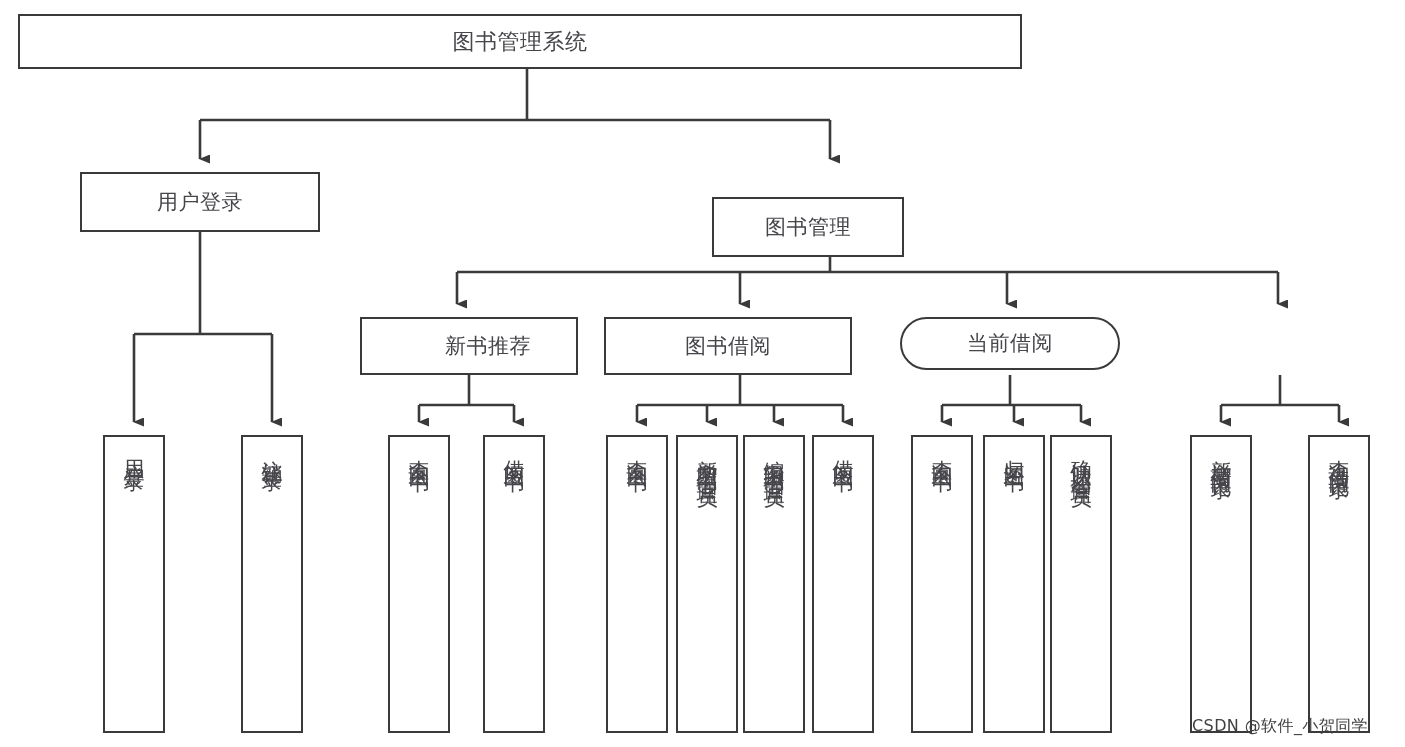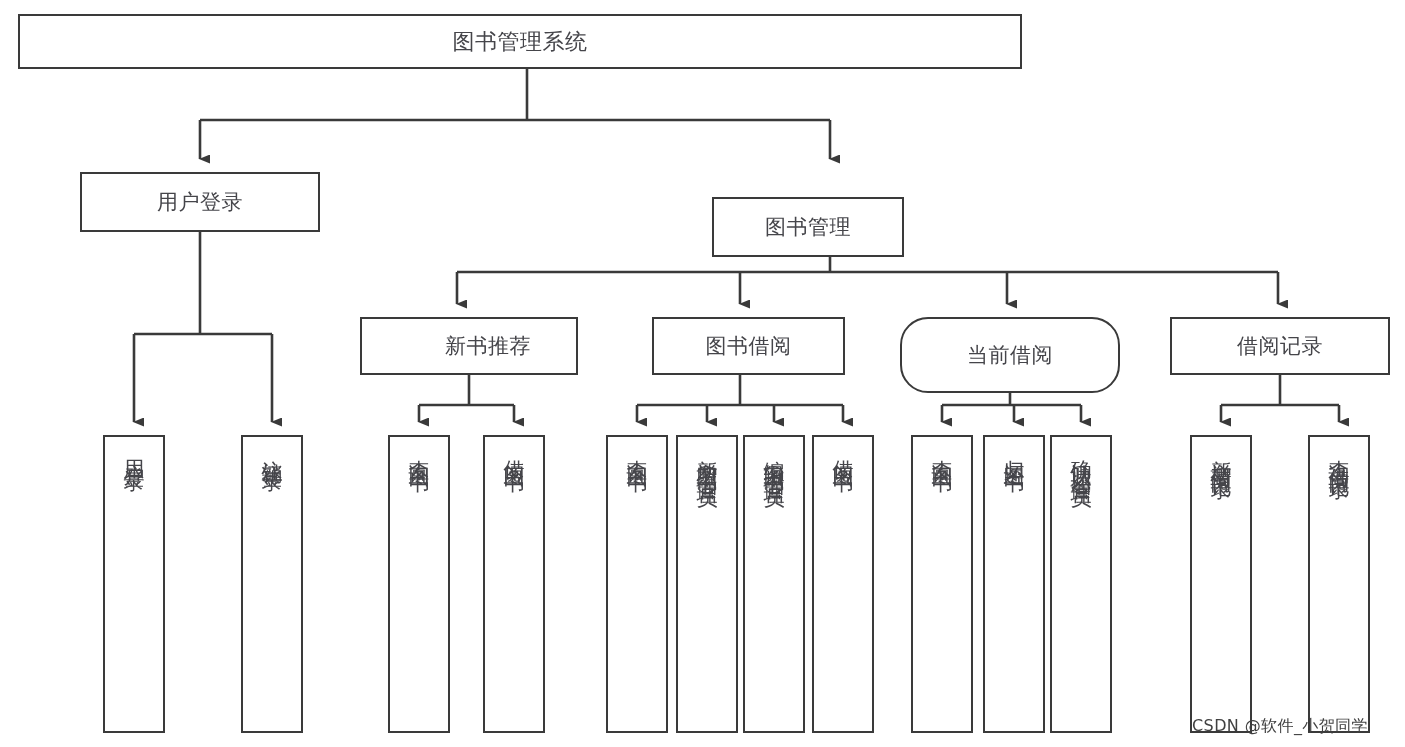--- a/index.html
+++ b/index.html
@@ -129,28 +129,25 @@
   <div class="node horiz" style="left: 80px; top: 172px; width: 240px; height: 60px;">
     <span class="node-label">用户登录</span>
   </div>
   <div class="node horiz" style="left: 712px; top: 172px; width: 192px; height: 60px; margin-top: 25px;">
     <span class="node-label">图书管理</span>
   </div>
 
   <div class="node horiz" style="left: 360px; top: 317px; width: 218px; height: 58px; padding-left: 38px;">
     <span class="node-label">新书推荐</span>
   </div>
-  <div class="node horiz" style="left: 652px; top: 317px; width: 193px; height: 58px;">
+  <div class="node horiz" style="left: 604px; top: 317px; width: 248px; height: 58px;">
     <span class="node-label">图书借阅</span>
   </div>
-  <div class="node horiz" style="left: 900px; top: 317px; width: 220px; height: 76px; border-radius: 28px;">
+  <div class="node horiz" style="left: 900px; top: 317px; width: 220px; height: 53px; border-radius: 28px;">
     <span class="node-label">当前借阅</span>
-  </div>
-  <div class="node horiz" style="left: 1170px; top: 317px; width: 220px; height: 58px;">
-    <span class="node-label">借阅记录</span>
   </div>
 
   <div class="node vert" style="left: 103px; top: 435px; width: 62px; height: 298px;">
     <span class="node-label">用户登录</span>
   </div>
   <div class="node vert" style="left: 241px; top: 435px; width: 62px; height: 298px;">
     <span class="node-label">注销登录</span>
   </div>
   <div class="node vert" style="left: 388px; top: 435px; width: 62px; height: 298px;">
     <span class="node-label">查询图书</span>

